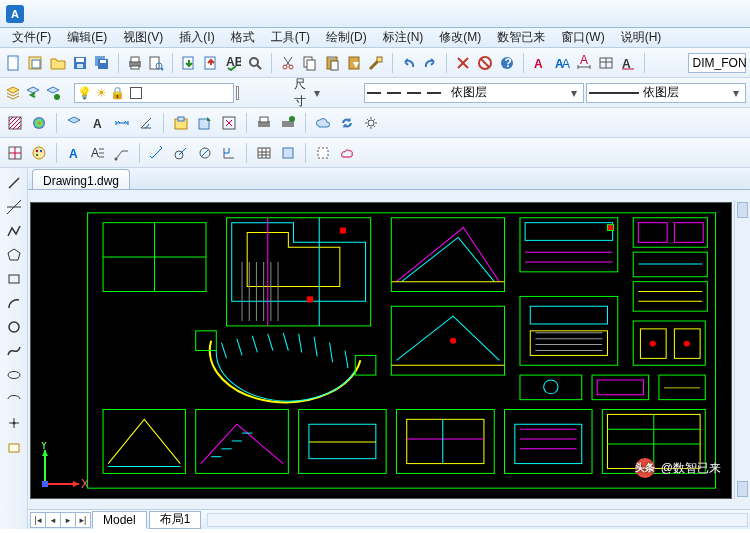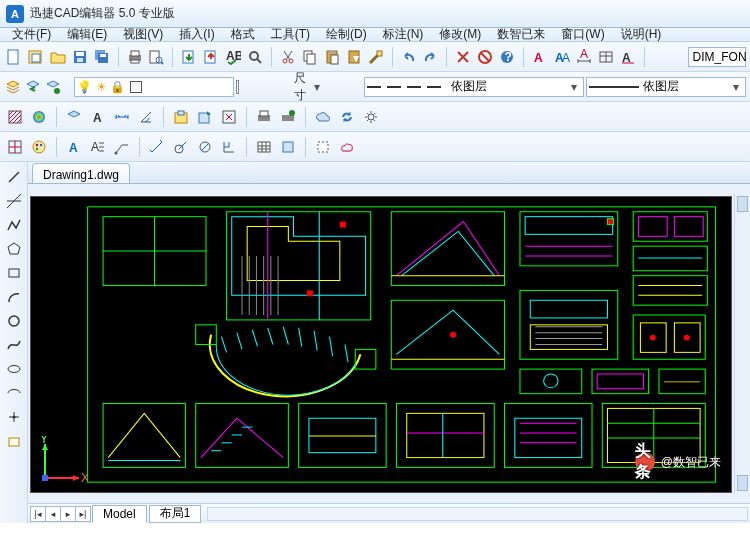--- a/index.html
+++ b/index.html
@@ -4,21 +4,21 @@
 <style>
 * { margin: 0; padding: 0; box-sizing: border-box; font-family: "Microsoft YaHei", SimSun, Arial, sans-serif; font-size: 12px; }
 html, body { width: 750px; height: 533px; overflow: hidden; background: #fff; }
 
 
 .title-bar { height: 28px; background: linear-gradient(#f8fbff, #dfeefb); display: flex; align-items: center; padding: 0 6px; border-bottom: 1px solid #9db9d7; }
 .app-logo { width: 18px; height: 18px; background: #1e73c9; border-radius: 3px; margin-right: 6px; display: flex; align-items: center; justify-content: center; color: #fff; font-weight: bold; font-size: 11px; }
 .title-text { color: #2a2a2a; }
 
 
-.menu-bar { height: 14px; background: linear-gradient(#eef6ff,#e1eefb); display: flex; align-items: center; padding: 0 4px; border-bottom: 1px solid #b8cee4; }
+.menu-bar { height: 20px; background: linear-gradient(#eef6ff,#e1eefb); display: flex; align-items: center; padding: 0 4px; border-bottom: 1px solid #b8cee4; }
 .menu-item { padding: 2px 8px; color: #222; cursor: default; }
 
 
 .toolbar-row { height: 30px; background: linear-gradient(#f6faff,#e7f0fa); border-bottom: 1px solid #c6d8ea; display: flex; align-items: center; padding: 0 4px; gap: 2px; }
 .tb-sep { width: 1px; height: 20px; background: #b8cee4; margin: 0 4px; }
 .tb-btn { width: 22px; height: 22px; display: flex; align-items: center; justify-content: center; border: 1px solid transparent; border-radius: 2px; cursor: default; }
 .tb-btn svg { display: block; }
 .tb-label { padding: 0 6px; color: #333; margin-left: 47px; }
 .tb-box { border: 1px solid #9db9d7; background: #fff; height: 20px; display: flex; align-items: center; padding: 0 4px; min-width: 60px; margin-left: 37px; }
 .tb-swatch { width: 24px; height: 14px; border: 1px solid #888; background: #fff; }
@@ -53,29 +53,28 @@
 
 
 .layout-bar { height: 20px; background: linear-gradient(#f6faff,#e1eefb); border-top: 1px solid #b8cee4; display: flex; align-items: center; padding: 0 2px; gap: 0; }
 .nav-btn { width: 16px; height: 16px; border: 1px solid #9db9d7; background: #fff; display: flex; align-items: center; justify-content: center; font-size: 9px; color: #333; margin-right: -1px; }
 .layout-tab { height: 18px; padding: 0 10px; border: 1px solid #9db9d7; background: #fff; display: flex; align-items: center; margin-left: 2px; font-family: Arial; }
 .layout-tab.active { background: #fff; border-bottom-color:#fff; }
 .hscroll { flex: 1; height: 14px; margin-left: 6px; border: 1px solid #c6d8ea; background: #eef4fb; }
 
 
 .watermark { position: absolute; right: 10px; bottom: 20px; color: #fff; font-size: 15px; text-shadow: 0 0 3px #000; display: flex; align-items: center; gap: 6px; pointer-events: none; }
-.watermark .wm-logo { width: 20px; height: 20px; background: #e74c3c; border-radius: 50%; display:flex; align-items:center; justify-content:center; color:#fff; font-size:16px; font-weight:bold; }
+.watermark .wm-logo { width: 20px; height: 20px; background: #e74c3c; border-radius: 50%; display:flex; align-items:center; justify-content:center; color:#fff; font-size:10px; font-weight:bold; }
 
 </style>
 </head>
 <body>
 
 <div class="title-bar">
   <div class="app-logo">A</div>
-  <div class="title-text">迅捷CAD编辑器 5.0 专业版</div>
 </div>
 
 <div class="menu-bar">
   <div class="menu-item">文件(F)</div>
   <div class="menu-item">编辑(E)</div>
   <div class="menu-item">视图(V)</div>
   <div class="menu-item">插入(I)</div>
   <div class="menu-item">格式</div>
   <div class="menu-item">工具(T)</div>
   <div class="menu-item">绘制(D)</div>

